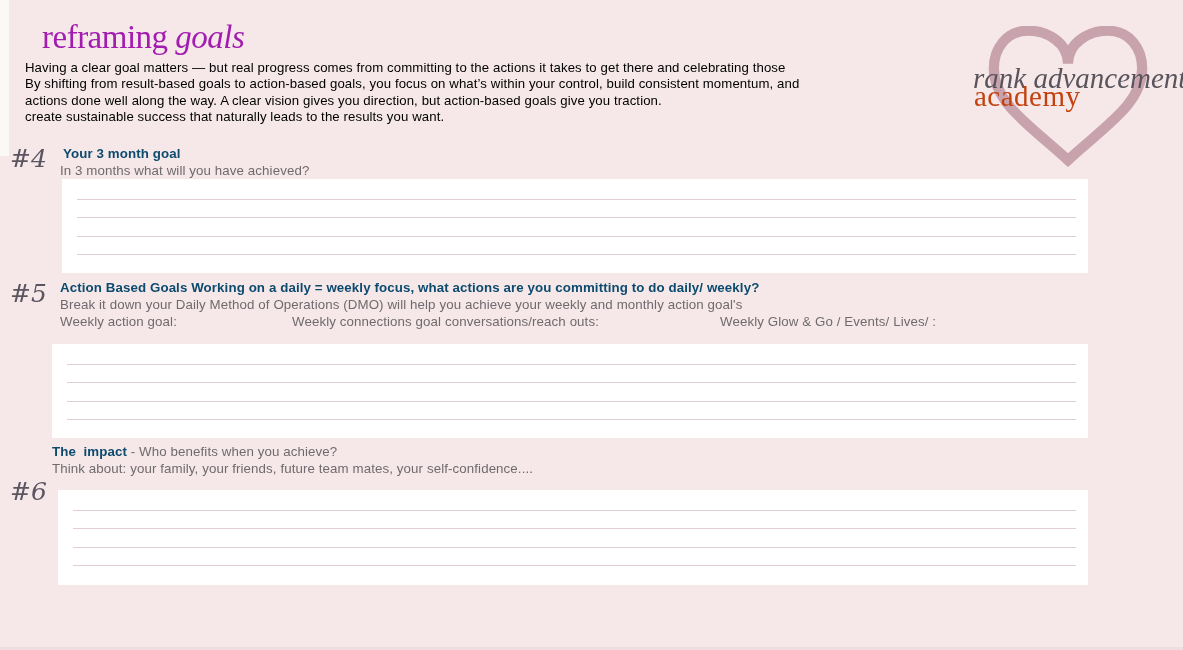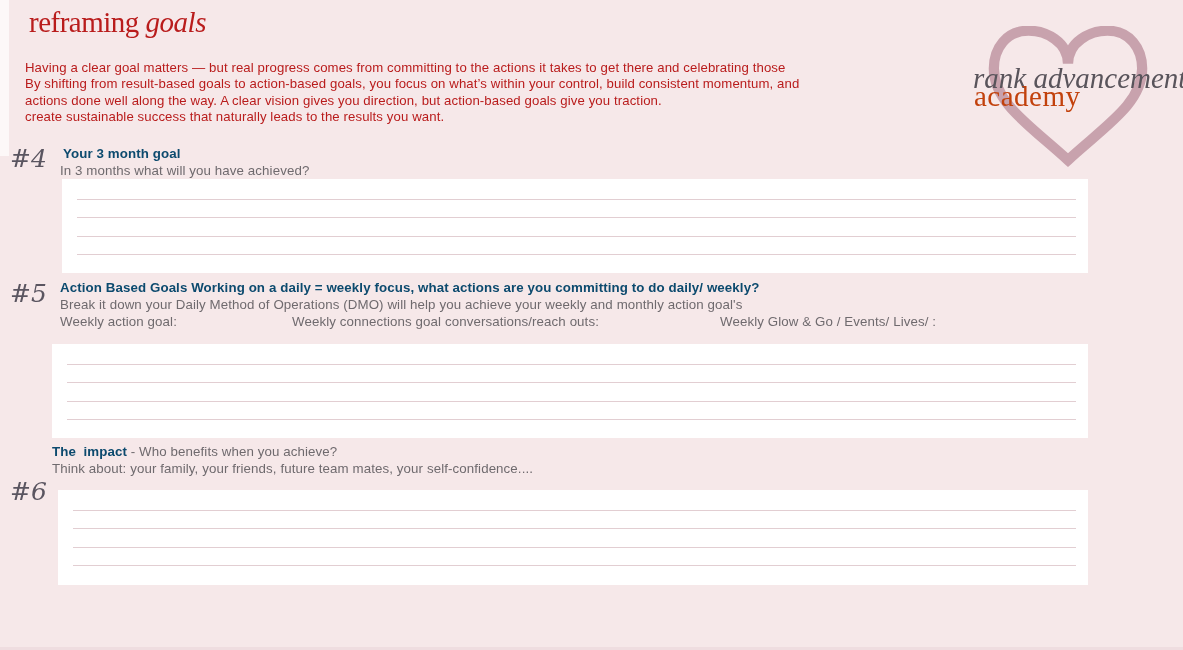--- a/index.html
+++ b/index.html
@@ -5,29 +5,29 @@
   html,body { margin:0; padding:0; }
   .page {
     position:relative; width:1183px; height:650px;
     background:#f6e8e9; overflow:hidden;
     font-family:"Liberation Sans", sans-serif;
   }
   .left-strip { position:absolute; left:0; top:0; width:9px; height:156px; background:#fdf8f8; }
   .bottom-strip { position:absolute; left:0; top:647px; width:1183px; height:3px; background:#efdde0; }
 
   .title {
-    position:absolute; left:25px; top:2px; margin:4px;
+    position:absolute; left:25px; top:2px; margin:17px;
     font-family:"Liberation Serif", serif; font-weight:normal;
-    font-size:29px; color:#b91c1c; letter-spacing:-0.5px; white-space:pre;
+    font-size:33px; color:#a21caf; letter-spacing:-0.5px; white-space:pre;
   }
   .title em { font-style:italic; }
 
   .intro {
     position:absolute; left:25px; top:60px;
-    font-size:13.2px; line-height:16.3px; color:#b91c1c; letter-spacing:0.1px;
+    font-size:13.2px; line-height:16.3px; color:#000000; letter-spacing:0.1px;
   }
 
   .heart-svg { position:absolute; left:984px; top:26px; width:168px; height:142px; }
   .logo-line1 {
     position:absolute; left:973px; top:64px; white-space:nowrap;
     font-family:"Liberation Serif", serif; font-style:italic;
     font-size:29px; color:#59545b; line-height:28px;
   }
   .logo-line2 {
     position:absolute; left:974px; top:82px; white-space:nowrap;

